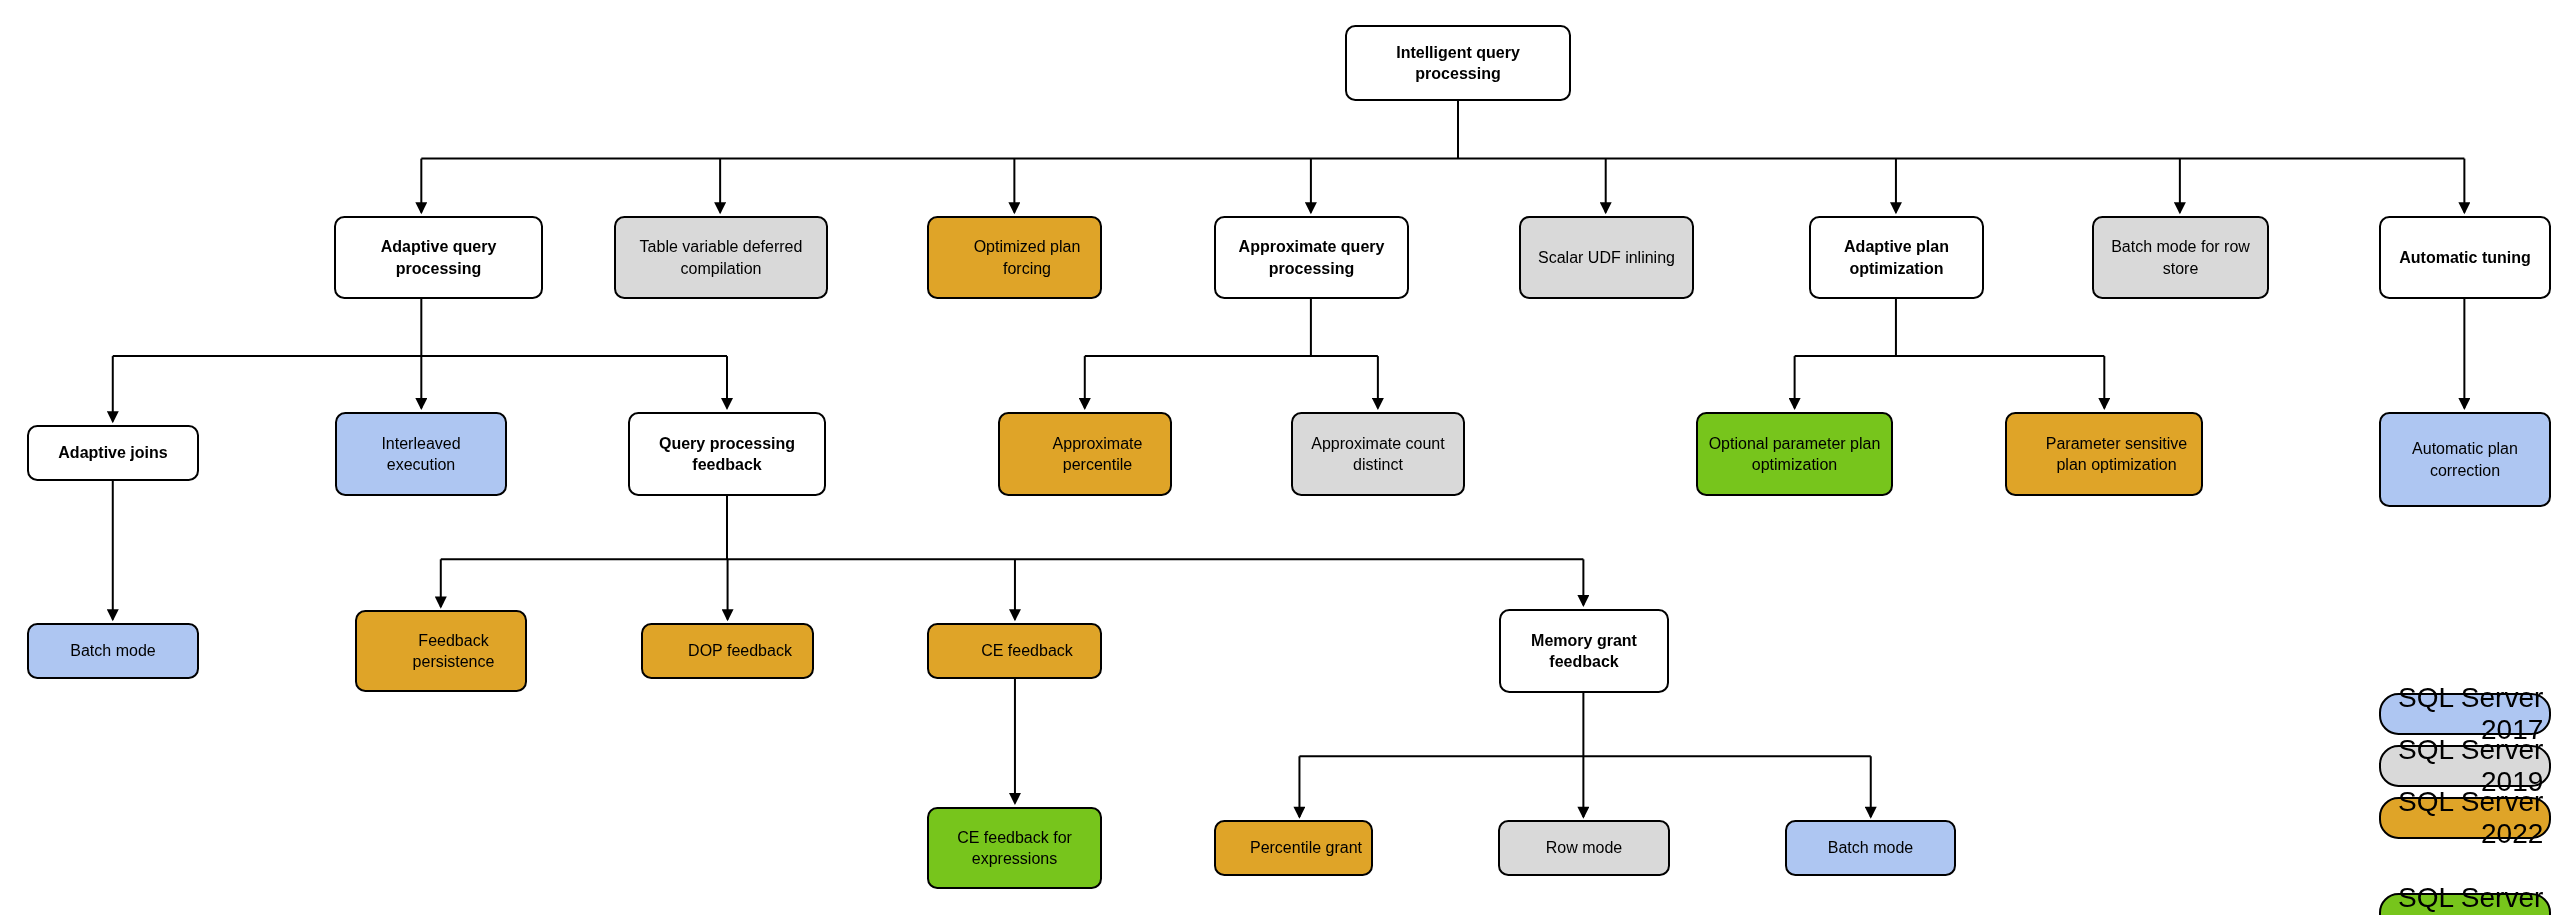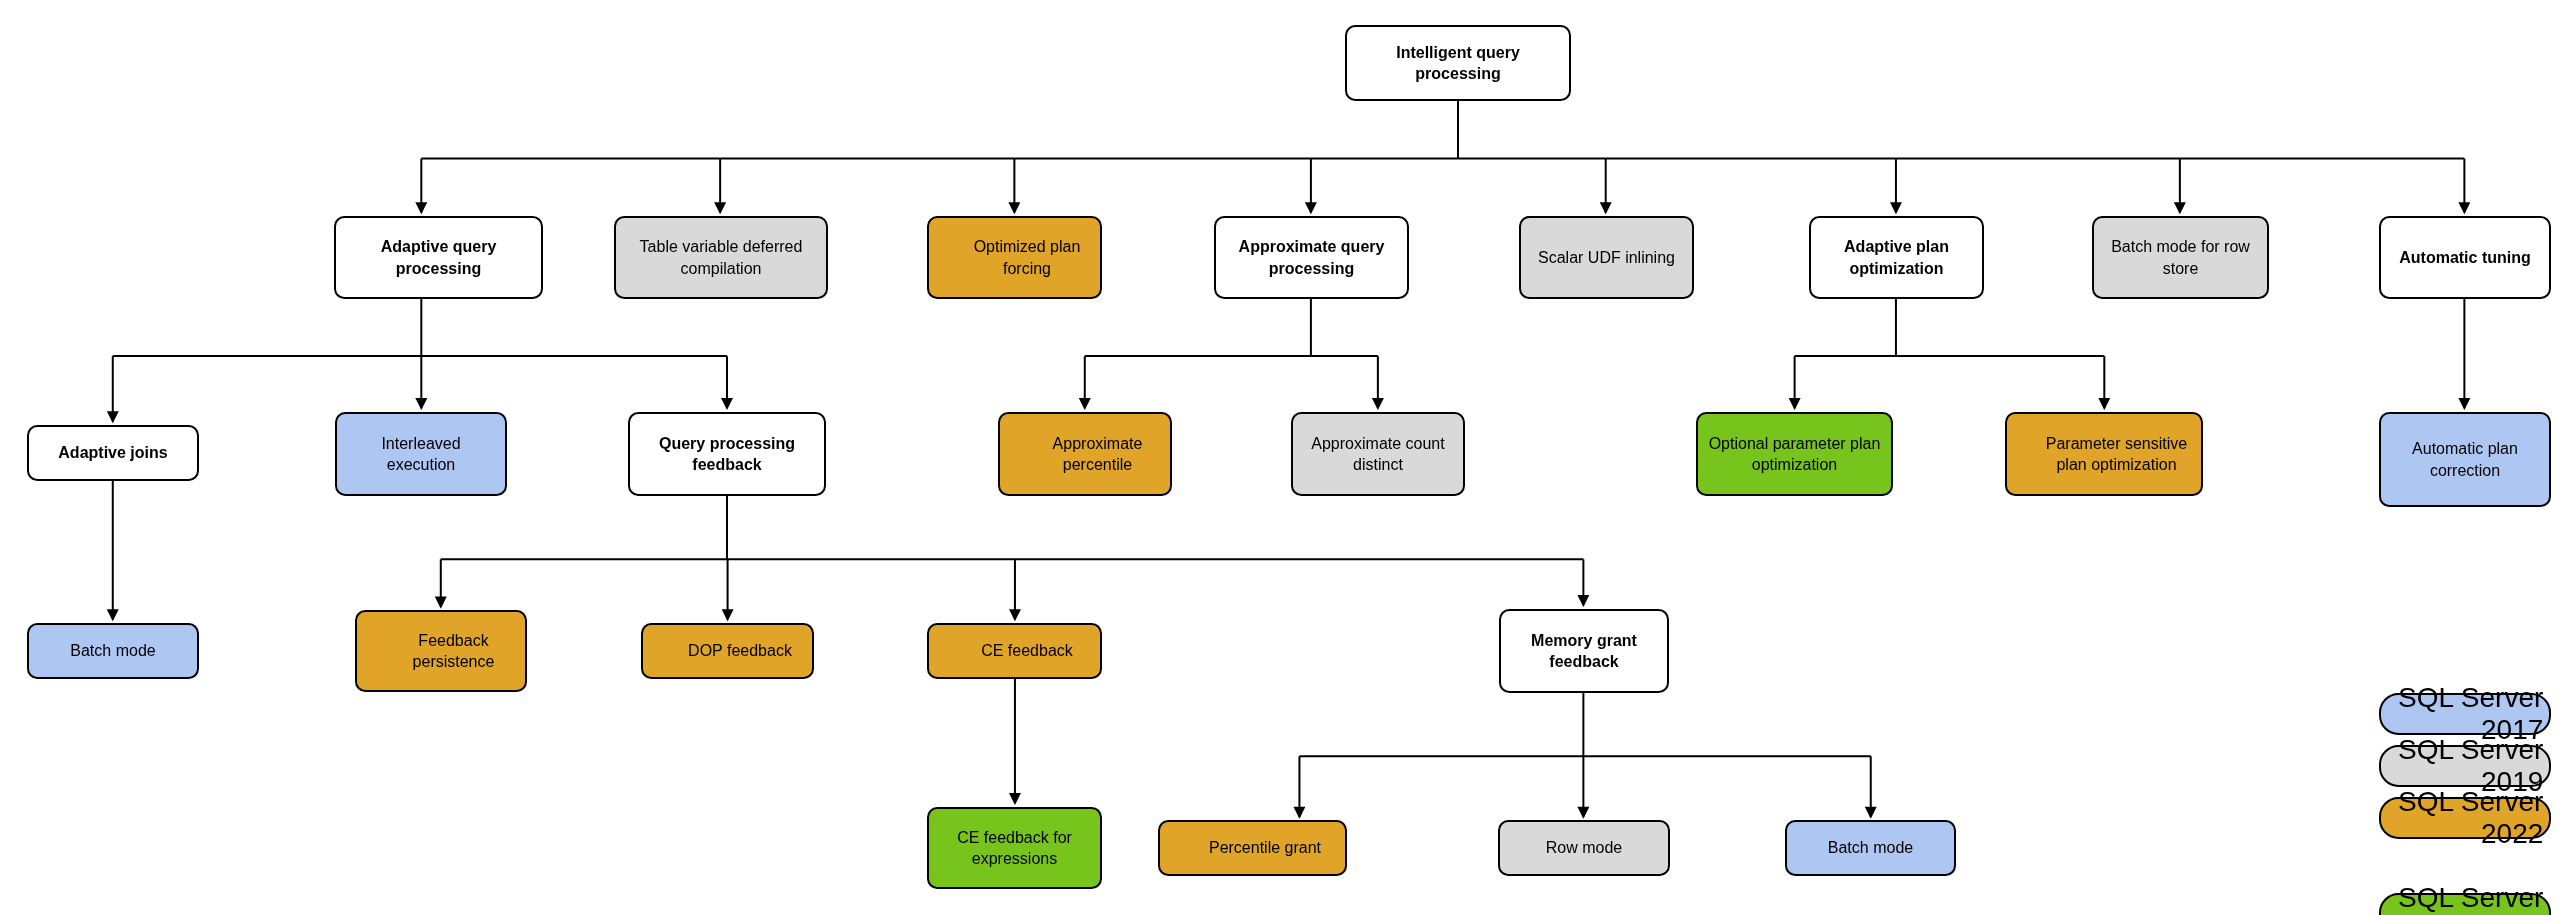--- a/index.html
+++ b/index.html
@@ -146,21 +146,21 @@
   <div class="node" style="left:2005px;top:412px;width:198px;height:84px" data-version="v2022">Parameter sensitive plan optimization</div>
   <div class="node" style="left:2379px;top:412px;width:172px;height:95px" data-version="v2017">Automatic plan correction</div>
 
   <div class="node" style="left:27px;top:623px;width:172px;height:56px" data-version="v2017">Batch mode</div>
   <div class="node" style="left:641px;top:623px;width:173px;height:56px" data-version="v2022">DOP feedback</div>
   <div class="node" style="left:355px;top:610px;width:172px;height:82px" data-version="v2022">Feedback persistence</div>
   <div class="node" style="left:927px;top:623px;width:175px;height:56px" data-version="v2022">CE feedback</div>
   <div class="node" style="left:1499px;top:609px;width:170px;height:84px" data-version="parent">Memory grant feedback</div>
 
   <div class="node" style="left:927px;top:807px;width:175px;height:82px" data-version="v2025">CE feedback for expressions</div>
-  <div class="node" style="left:1158px;top:820px;width:189px;height:56px" data-version="v2022">Percentile grant</div>
+  <div class="node" style="left:1214px;top:820px;width:159px;height:56px" data-version="v2022">Percentile grant</div>
   <div class="node" style="left:1498px;top:820px;width:172px;height:56px" data-version="v2019">Row mode</div>
   <div class="node" style="left:1785px;top:820px;width:171px;height:56px" data-version="v2017">Batch mode</div>
 
   <div class="legend-pill" style="left:2379px;top:693px;width:172px;height:42px" data-version="v2017">SQL Server 2017</div>
   <div class="legend-pill" style="left:2379px;top:745px;width:172px;height:42px" data-version="v2019">SQL Server 2019</div>
   <div class="legend-pill" style="left:2379px;top:797px;width:172px;height:42px" data-version="v2022">SQL Server 2022</div>
   <div class="legend-pill" style="left:2379px;top:849px;width:172px;height:42px" data-version="v2025">SQL Server 2025</div>
 
 </div>
 

